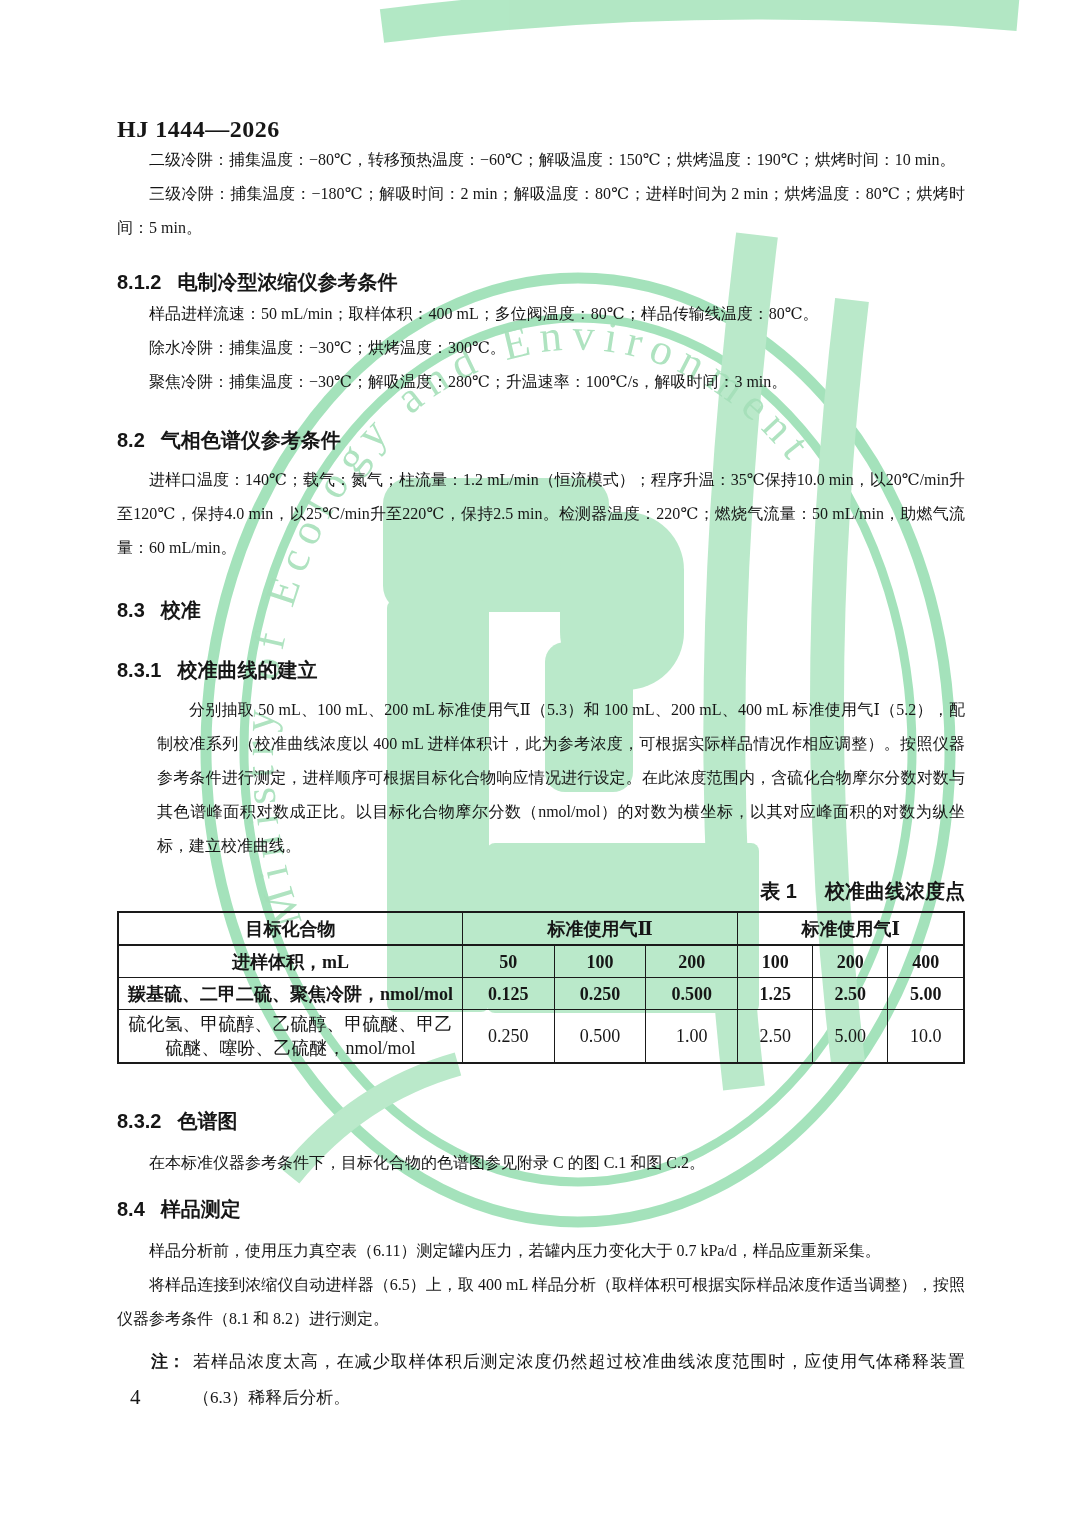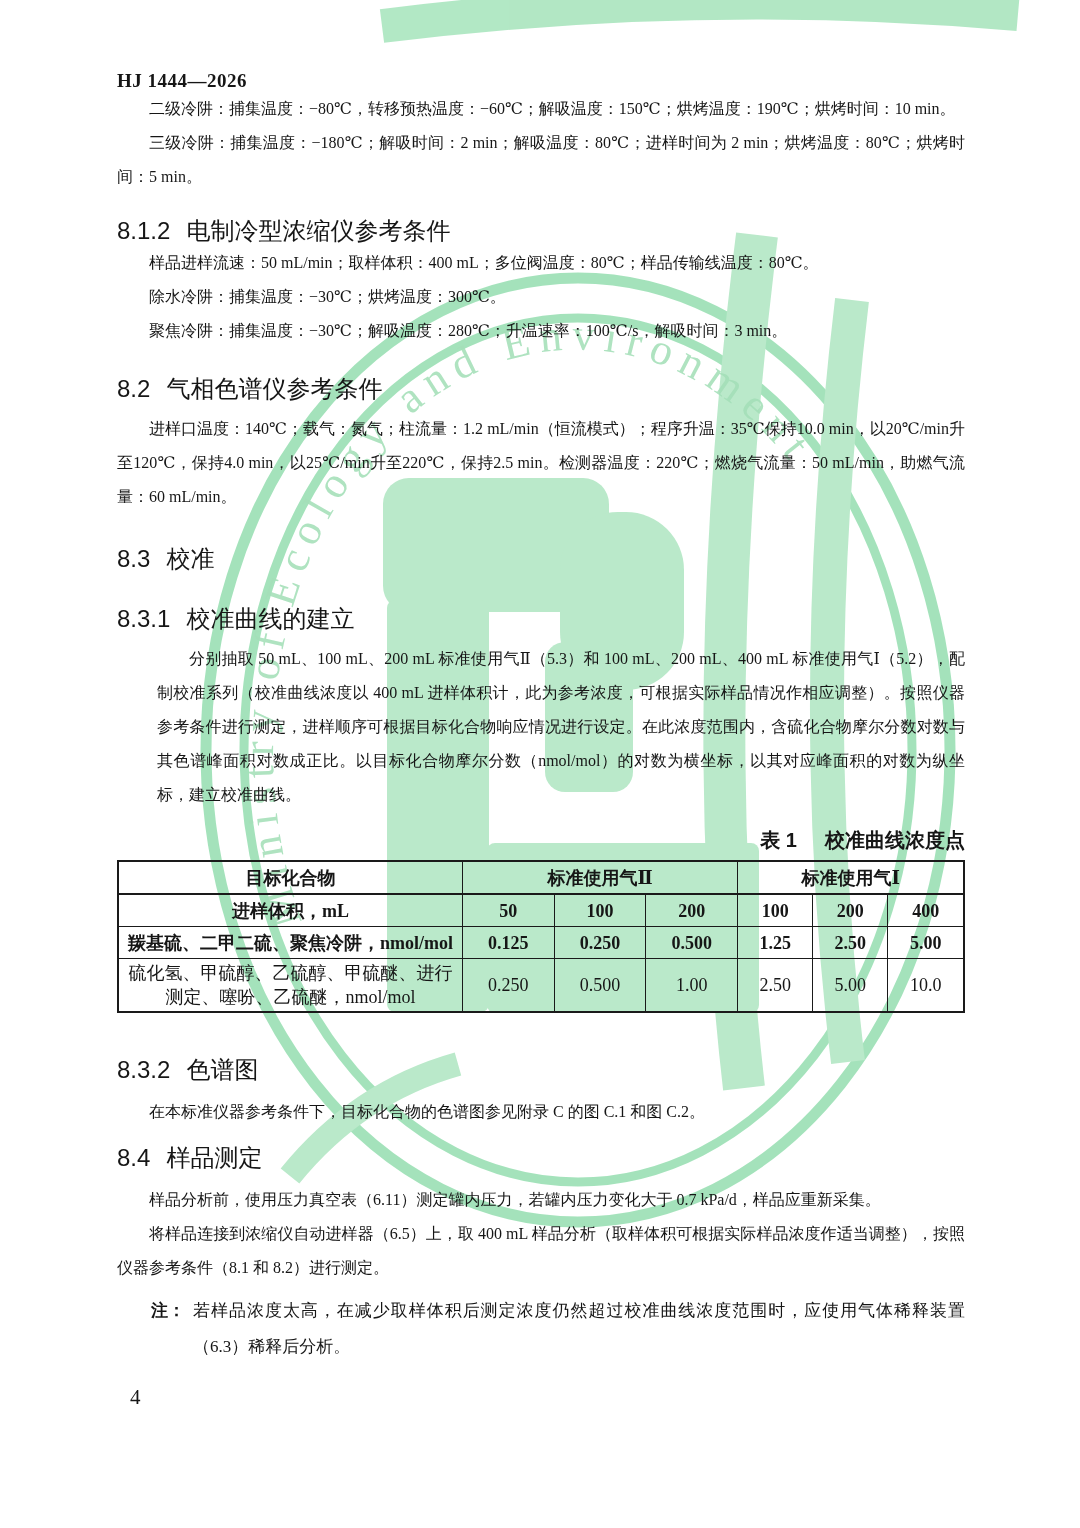--- a/index.html
+++ b/index.html
@@ -9,31 +9,31 @@
     background:#ffffff;
     overflow:hidden;
     font-family:"Liberation Serif","DejaVu Serif",serif;
     color:#161616;
   }
   .watermark{position:absolute;top:0;left:0;z-index:0;}
   .content{
     position:absolute;left:117px;top:0;width:848px;z-index:1;
   }
   .doc-code{
-    margin-top:70px;
-    font-size:19px;font-weight:bold;letter-spacing:.5px;
+    margin-top:116px;
+    font-size:24px;font-weight:bold;letter-spacing:.5px;
   }
   p.body-p{
     margin:0;font-size:16px;line-height:34px;
     text-align:justify;text-indent:2em;
   }
   .first-para{margin-top:22px;}
   .heading{
     font-family:"Liberation Sans","DejaVu Sans",sans-serif;
-    font-weight:normal;font-size:24px;line-height:30px;
+    font-weight:bold;font-size:20px;line-height:30px;
   }
   .heading .h-num{margin-right:16px;}
   .mt1{margin-top:22px;}
   .mt2{margin-top:26px;}
   .mt3{margin-top:30px;}
   .table-title{
     margin-top:14px;text-align:right;
     font-family:"Liberation Sans","DejaVu Sans",sans-serif;
     font-weight:bold;font-size:20px;line-height:28px;
   }
@@ -149,21 +149,21 @@
         <tr class="r-small">
           <td>羰基硫、二甲二硫、聚焦冷阱，nmol/mol</td>
           <td>0.125</td>
           <td>0.250</td>
           <td>0.500</td>
           <td>1.25</td>
           <td>2.50</td>
           <td>5.00</td>
         </tr>
         <tr class="r-big">
-          <td>硫化氢、甲硫醇、乙硫醇、甲硫醚、进行测定、噻吩、乙硫醚，nmol/mol</td>
+          <td>硫化氢、甲硫醇、乙硫醇、甲硫醚、甲乙硫醚、噻吩、乙硫醚，nmol/mol</td>
           <td>0.250</td>
           <td>0.500</td>
           <td>1.00</td>
           <td>2.50</td>
           <td>5.00</td>
           <td>10.0</td>
         </tr>
       </tbody>
     </table>
 

